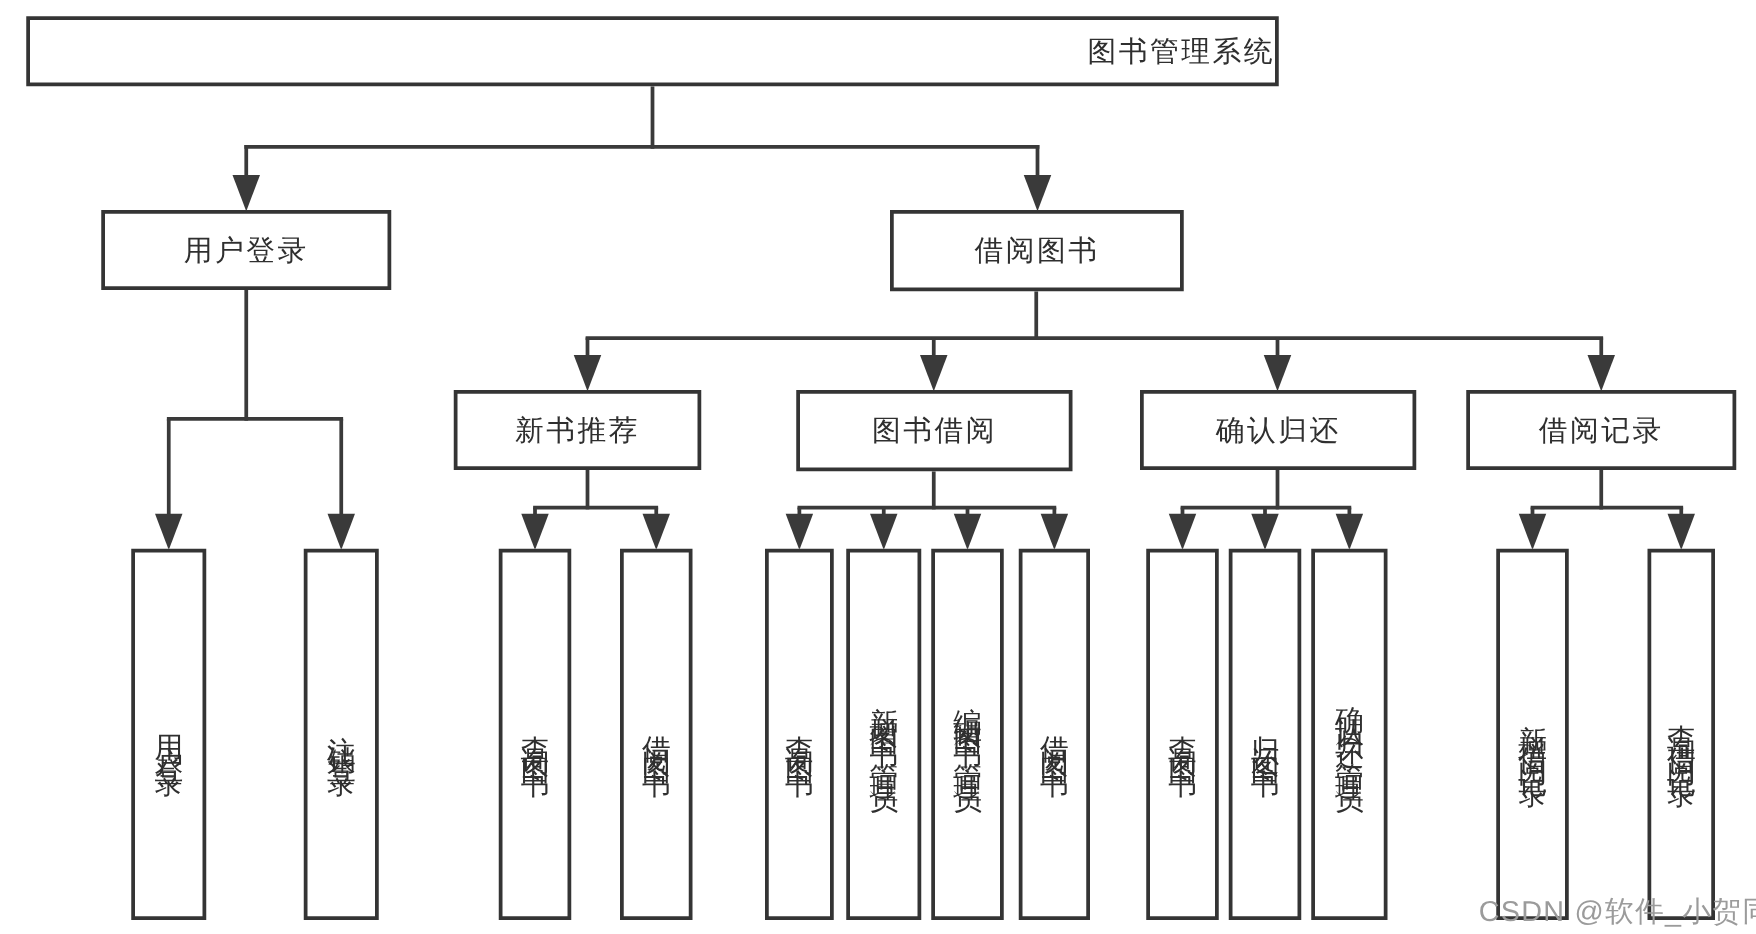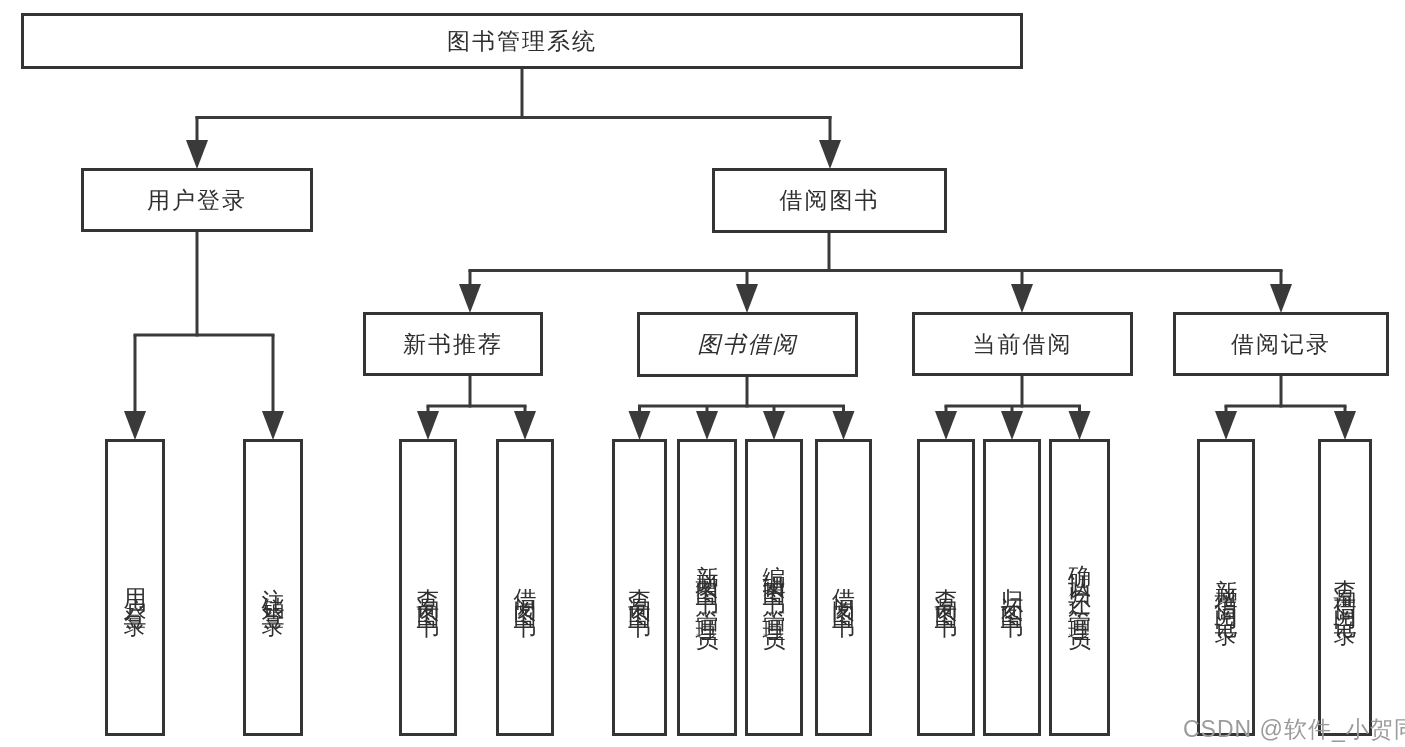--- a/index.html
+++ b/index.html
@@ -126,39 +126,39 @@
     <g>
       <line x1="1281" y1="376" x2="1281" y2="407.5"></line>
       <line x1="1224.5" y1="406" x2="1346.5" y2="406"></line>
       <line x1="1226" y1="406" x2="1226" y2="416"></line>
       <polygon points="1215,411 1237,411 1226,440"></polygon>
       <line x1="1345" y1="406" x2="1345" y2="416"></line>
       <polygon points="1334,411 1356,411 1345,440"></polygon>
     </g>
   </svg>
 
-  <div class="box h" style="left:21px; top:13px; width:1002px; height:56px;">
+  <div class="box h" style="left:21px; top:13px; width:1002px; height:56px;justify-content:flex-end;">
     <span>图书管理系统</span>
   </div>
 
   <div class="box h" style="left:81px; top:168px; width:232px; height:64px;">
     <span>用户登录</span>
   </div>
   <div class="box h" style="left:712px; top:168px; width:235px; height:65px;">
     <span>借阅图书</span>
   </div>
 
-  <div class="box h" style="left:363px; top:312px; width:180px; height:64px;">
+  <div class="box h" style="left:363px; top:312px; width:198px; height:64px;">
     <span>新书推荐</span>
   </div>
-  <div class="box h" style="left:637px; top:312px; width:221px; height:65px;font-style:italic;">
+  <div class="box h" style="left:637px; top:312px; width:221px; height:65px;">
     <span>图书借阅</span>
   </div>
   <div class="box h" style="left:912px; top:312px; width:221px; height:64px;">
-    <span>当前借阅</span>
+    <span>确认归还</span>
   </div>
   <div class="box h" style="left:1173px; top:312px; width:216px; height:64px;">
     <span>借阅记录</span>
   </div>
 
   <div class="box v" style="left:105px; top:439px; width:60px; height:297px;">
     <span>用户登录</span>
   </div>
   <div class="box v" style="left:243px; top:439px; width:60px; height:297px;">
     <span>注销登录</span>

